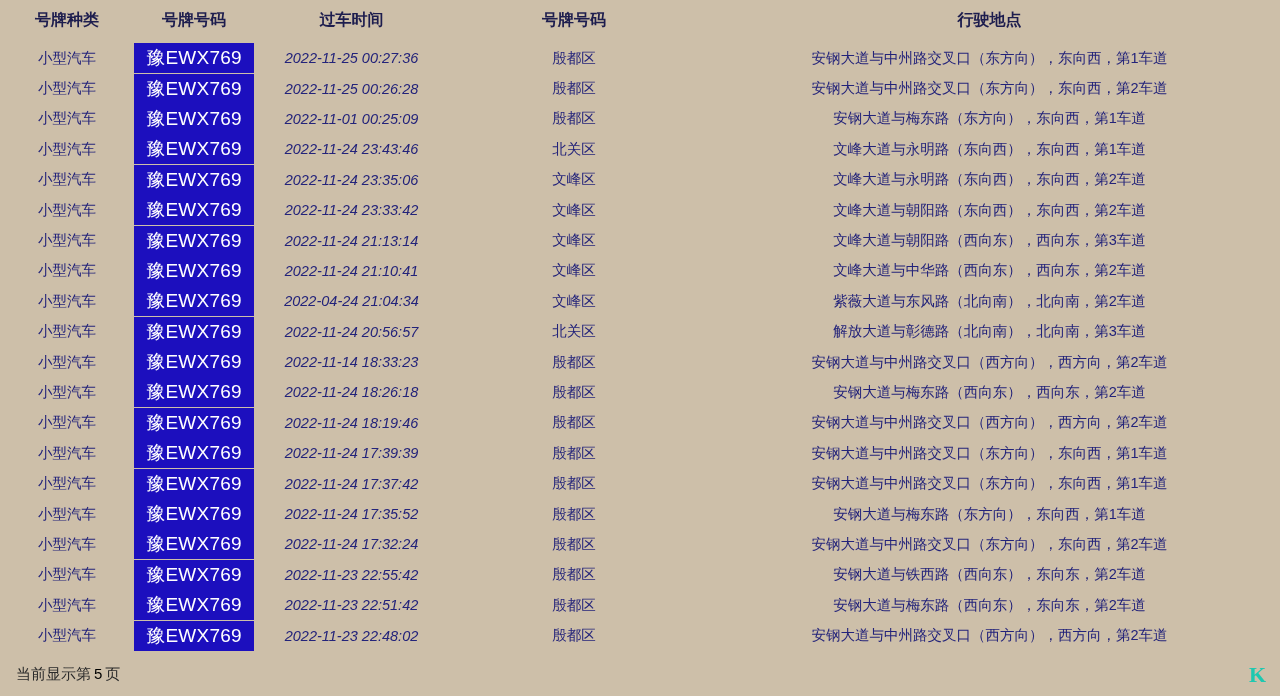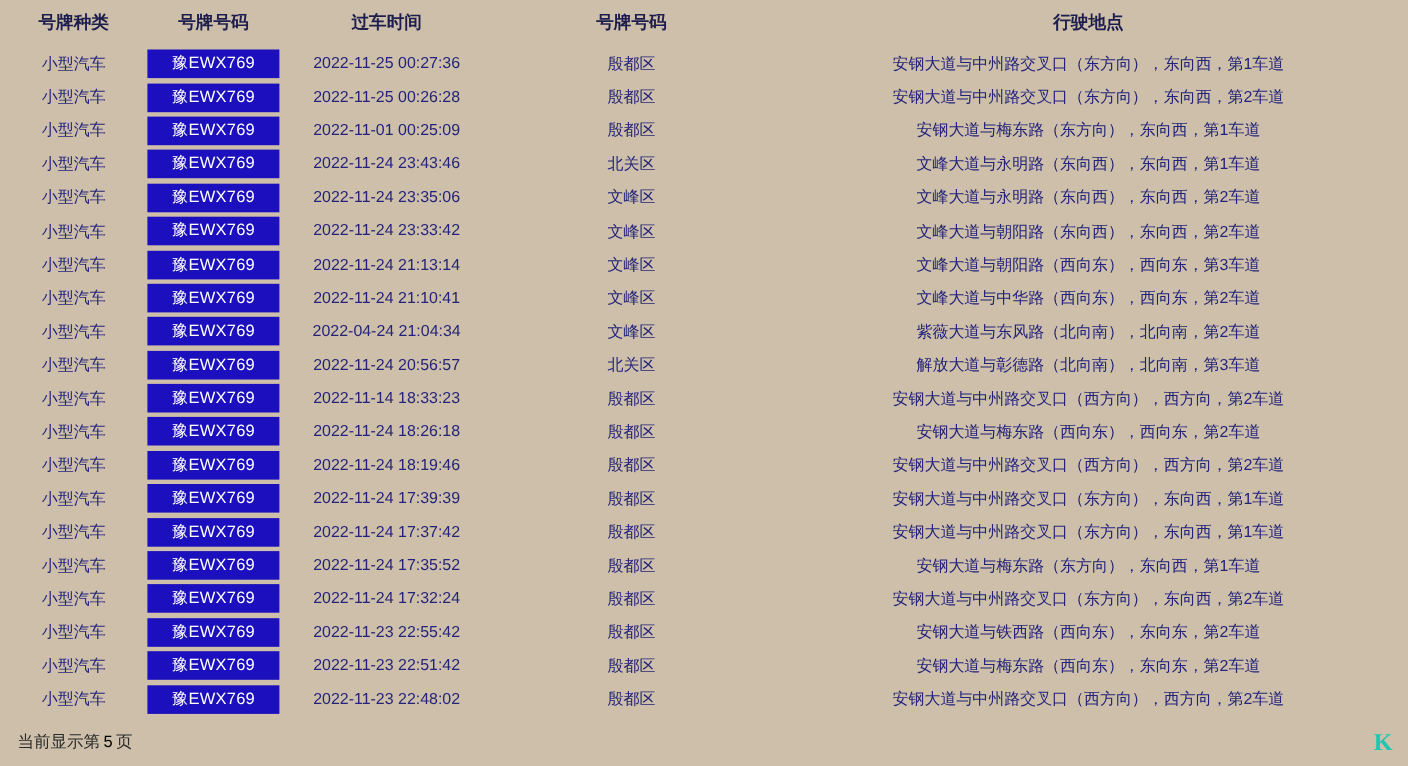--- a/index.html
+++ b/index.html
@@ -55,29 +55,30 @@
   }
   .plate-wrap {
     display: flex;
     justify-content: center;
     align-items: center;
   }
   .plate {
     display: inline-block;
     background: #1c0fbe;
     color: #ffffff;
-    font-size: 15px;
+    font-size: 19px;
     letter-spacing: 0.2px;
     padding: 5px 0 6px 0;
     width: 120px;
     line-height: 1;
   }
   .cell-time {
     color: #24247b;
     font-size: 14.5px;
+    font-style: italic;
   }
   .cell-area {
     color: #24247b;
     font-size: 14.5px;
   }
   .cell-place {
     color: #24247b;
     font-size: 14.5px;
   }
   .footer {

